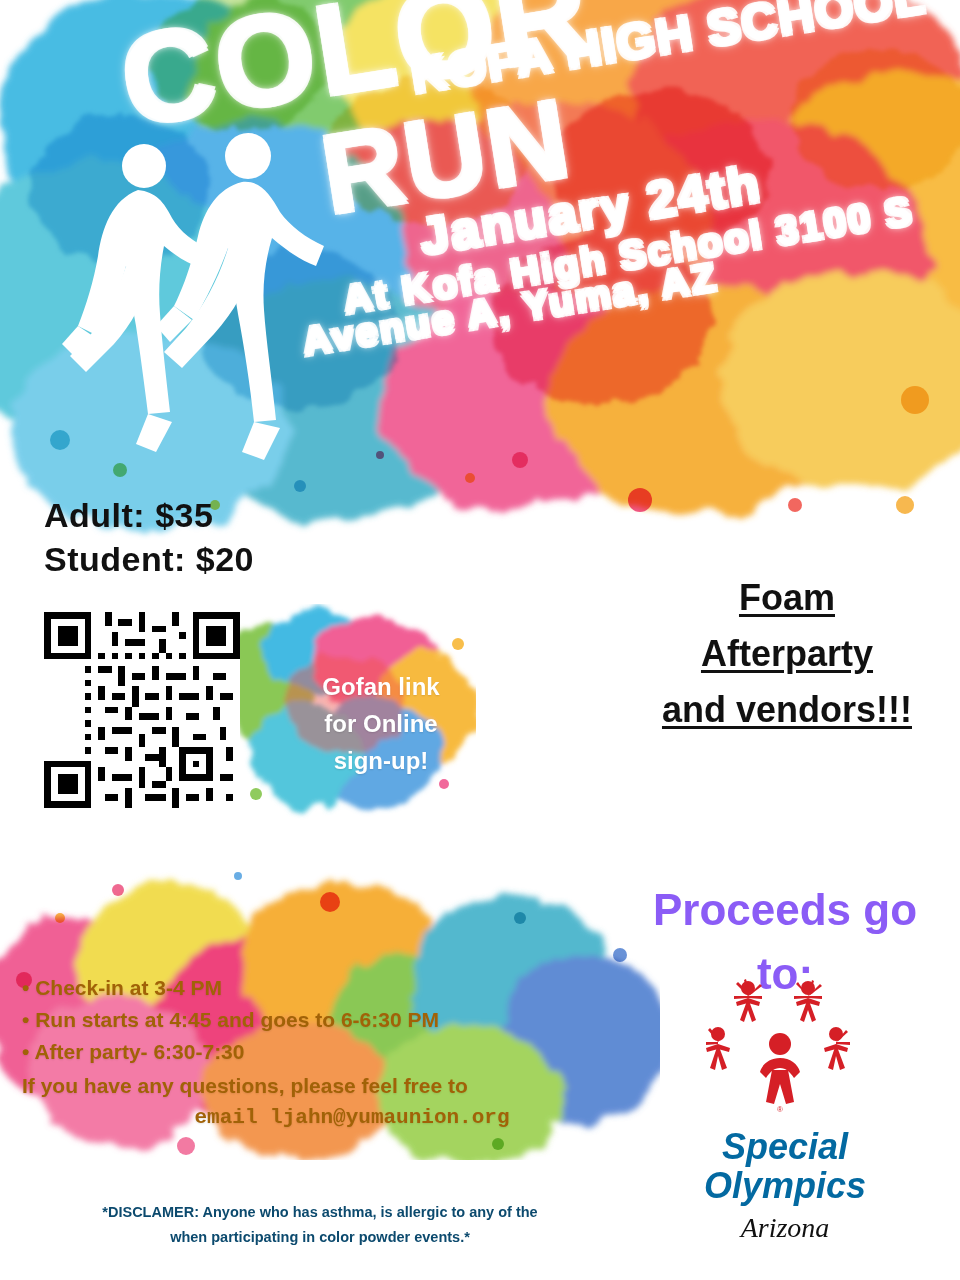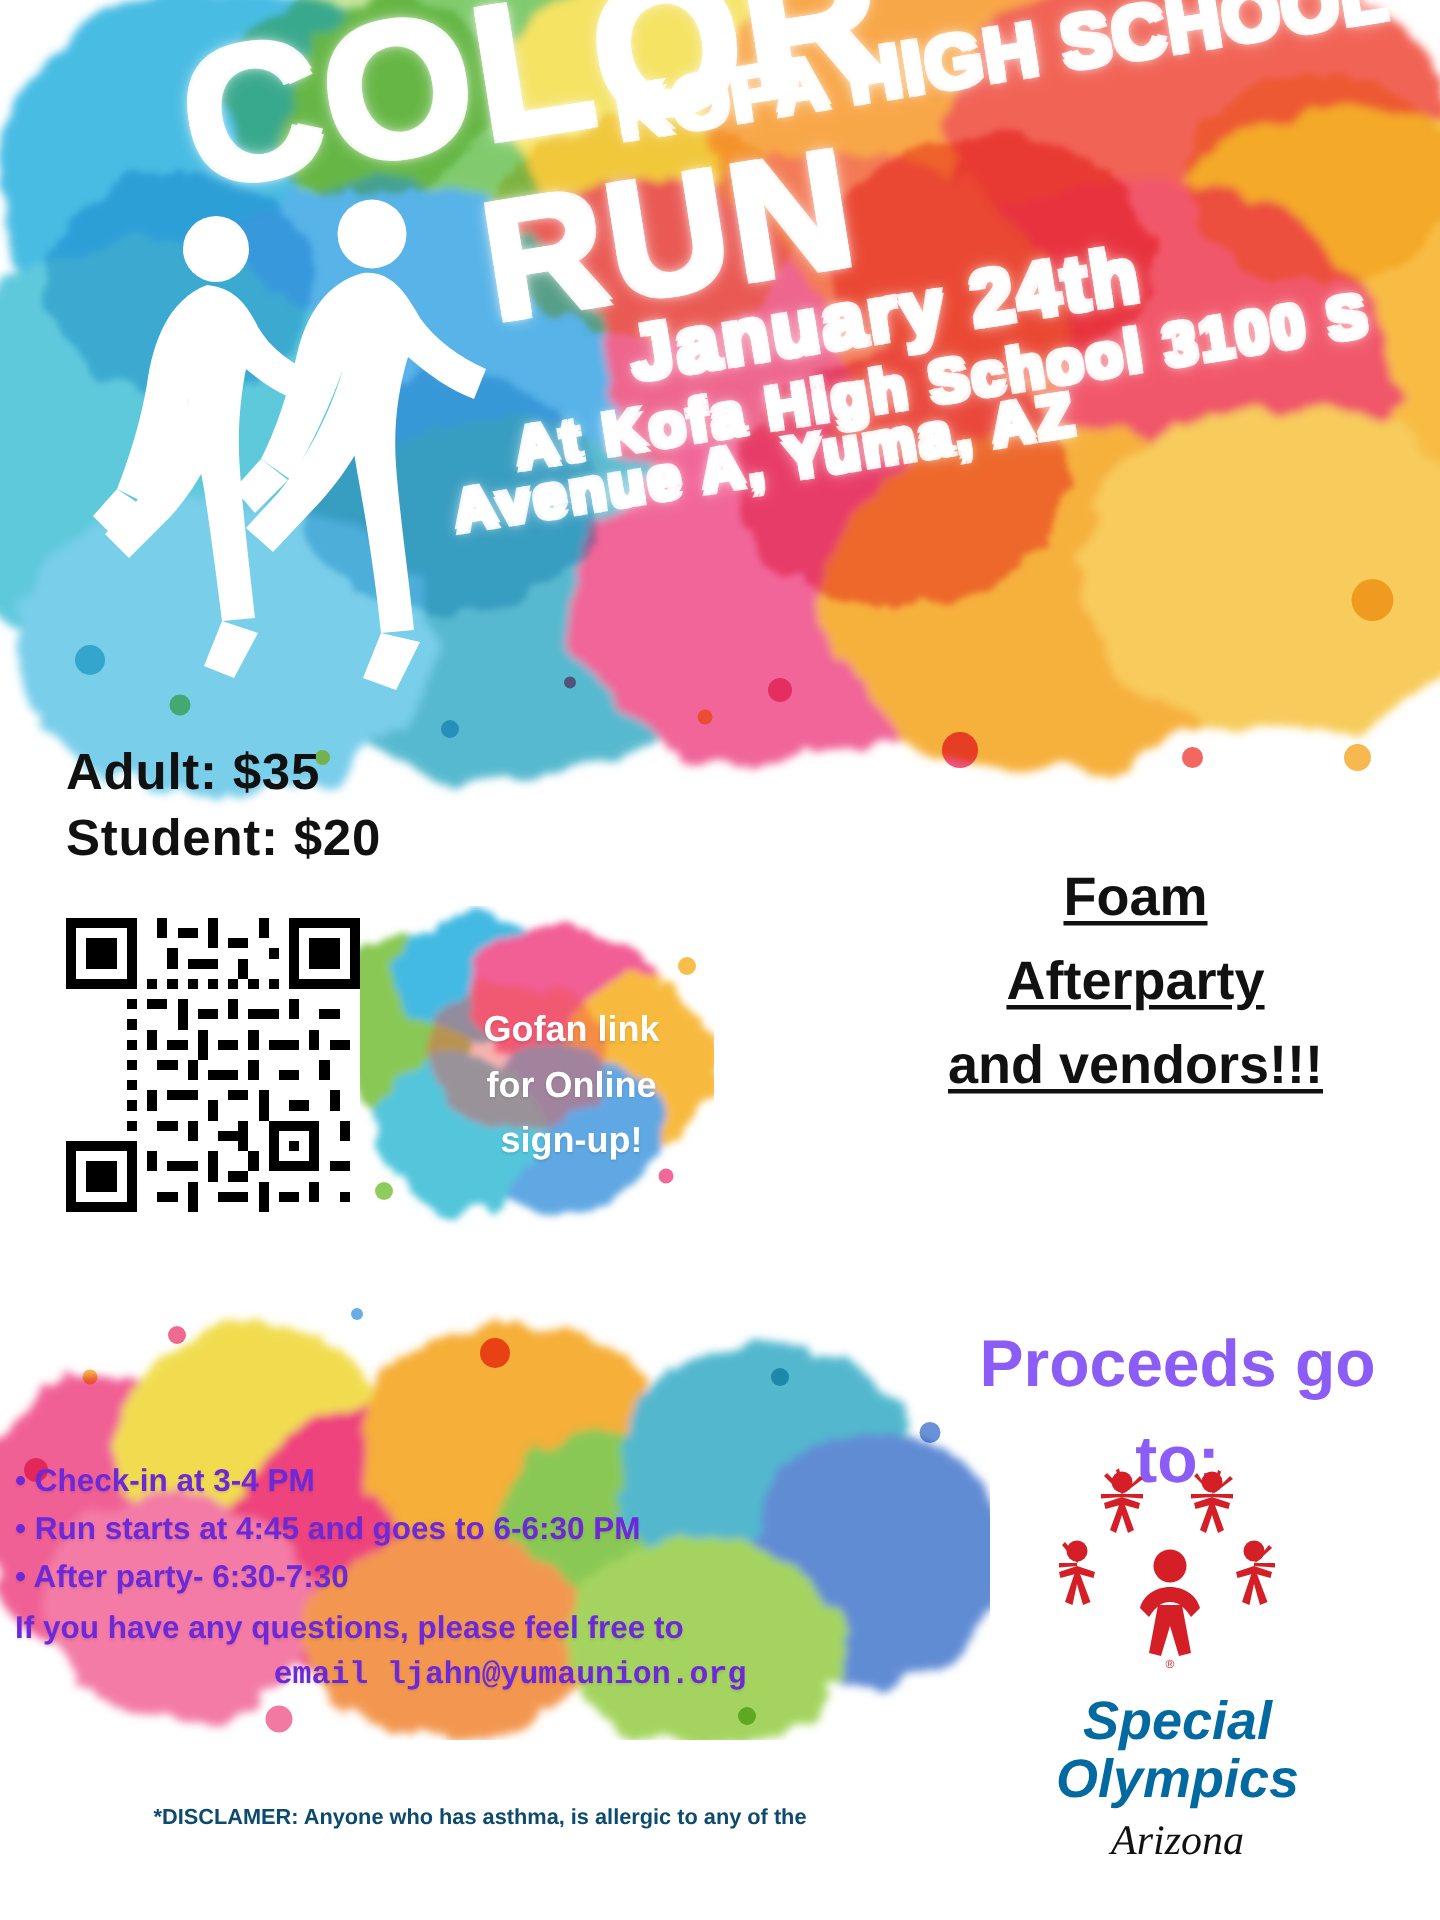--- a/index.html
+++ b/index.html
@@ -133,21 +133,21 @@
   .qr-splash {
     position: absolute;
     left: 226px; top: 604px;
     width: 250px; height: 220px;
     pointer-events: none;
   }
 
   
   .foam {
     position: absolute;
-    left: 592px; top: 570px;
+    left: 622px; top: 570px;
     width: 330px;
     text-align: center;
     color: #111111;
     font-weight: 900;
     font-size: 36px;
     line-height: 1.55;
   }
   .foam span {
     text-decoration: underline;
     text-underline-offset: 4px;
@@ -155,23 +155,23 @@
 
   
   .splash-bottom {
     position: absolute;
     left: 0; top: 860px;
     width: 660px; height: 300px;
     overflow: hidden;
   }
   .details {
     position: absolute;
-    left: 10px; top: 972px;
+    left: 22px; top: 972px;
     width: 620px;
-    color: #6d28d9;
+    color: #a16207;
     font-weight: 900;
     font-size: 21px;
     line-height: 1.52;
     text-shadow: 0 1px 2px rgba(0,0,0,.10);
   }
   .details .bullet-line { white-space: nowrap; }
   .details .q1 { margin-top: 2px; }
   .details .q2 { text-align: center; padding-left: 40px; font-family: Liberation Mono, monospace; }
 
   
@@ -574,15 +574,16 @@
   </div>
 
   <div class="so-name">
     <div>Special</div>
     <div>Olympics</div>
   </div>
   <div class="so-state">Arizona</div>
 
   <div class="disclaimer">
     <div>*DISCLAMER: Anyone who has asthma, is allergic to any of the</div>
+    <div>when participating in color powder events.*</div>
   </div>
 
 </div>
 
 </body></html>

